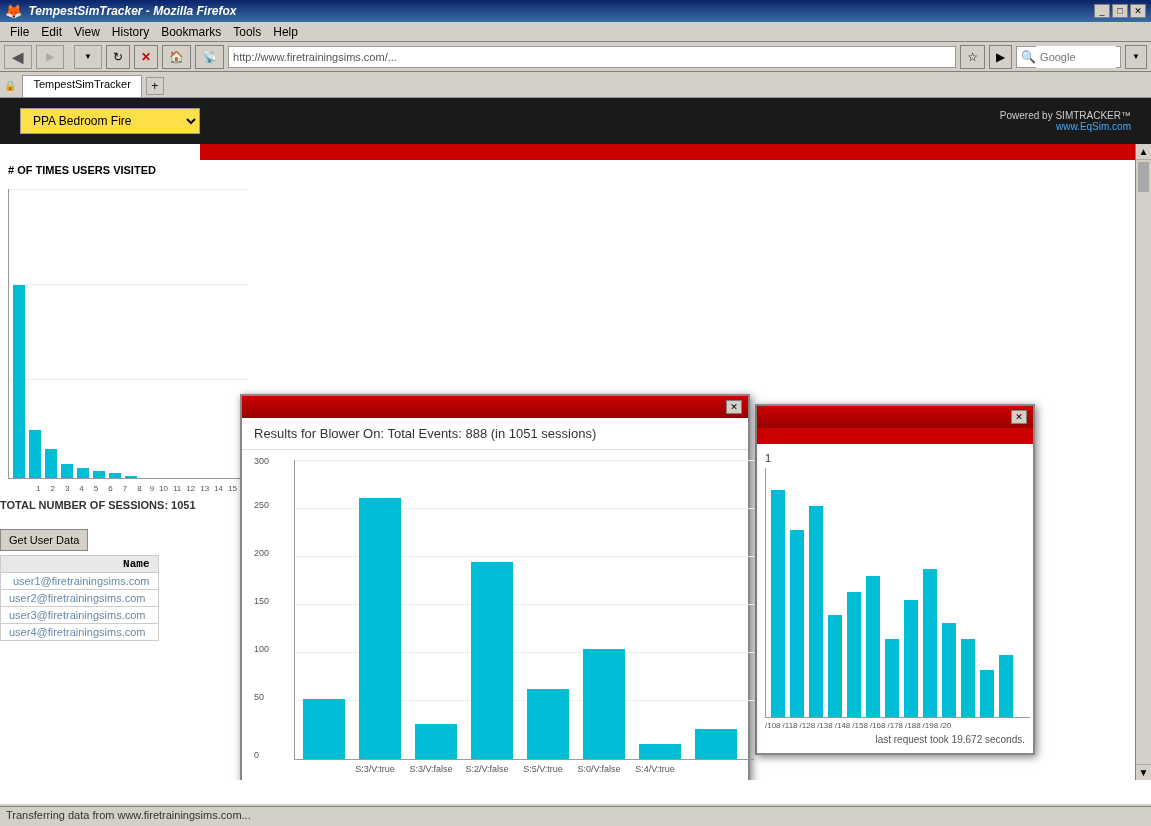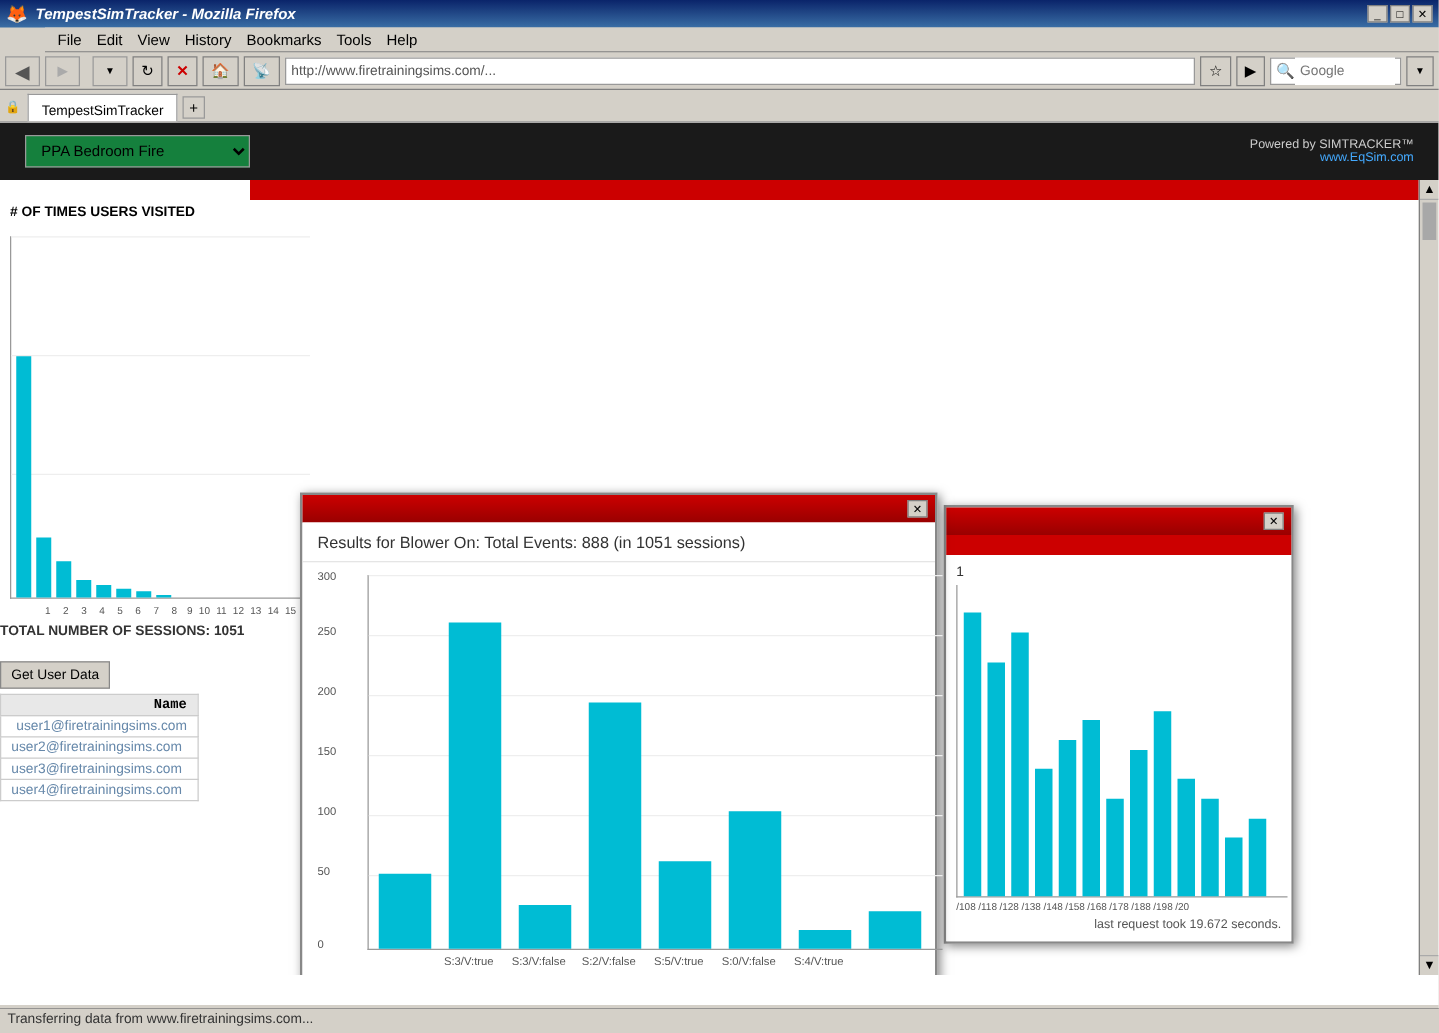--- a/index.html
+++ b/index.html
@@ -26,21 +26,20 @@
     .title-bar-btn.close-btn { background: #d4d0c8; }
 
     
     .menu-bar {
       background: #d4d0c8;
       display: flex;
       align-items: center;
       padding: 2px 4px;
       height: 20px;
       border-bottom: 1px solid #808080;
-      margin-left: 36px;
     }
     .menu-item {
       padding: 2px 6px;
       font-size: 12px;
       cursor: pointer;
     }
 
     
     .toolbar {
       background: #d4d0c8;
@@ -96,21 +95,21 @@
       border-bottom: 1px solid #999;
     }
     .tab {
       background: #d4d0c8;
       border: 1px solid #999;
       border-bottom: none;
       padding: 2px 10px;
       font-size: 11px;
       cursor: pointer;
       height: 22px;
-      display: flex; align-items: flex-end;
+      display: flex; align-items: flex-start;
     }
     .tab.active { background: white; }
     .new-tab-btn {
       width: 18px; height: 18px;
       margin-left: 4px;
       background: #d4d0c8;
       border: 1px solid #999;
       cursor: pointer;
       display: flex; align-items: center; justify-content: center;
       font-size: 12px;
@@ -139,21 +138,21 @@
       letter-spacing: 1px;
     }
     .sim-selector {
       display: flex;
       align-items: center;
       gap: 8px;
     }
     .sim-dropdown {
       padding: 4px 8px;
       font-size: 12px;
-      background: #15803d;
+      background: #fde047;
       border: 1px solid #999;
       width: 180px;
     }
     .powered-by {
       text-align: right;
       font-size: 10px;
       color: #ccc;
     }
 
     

